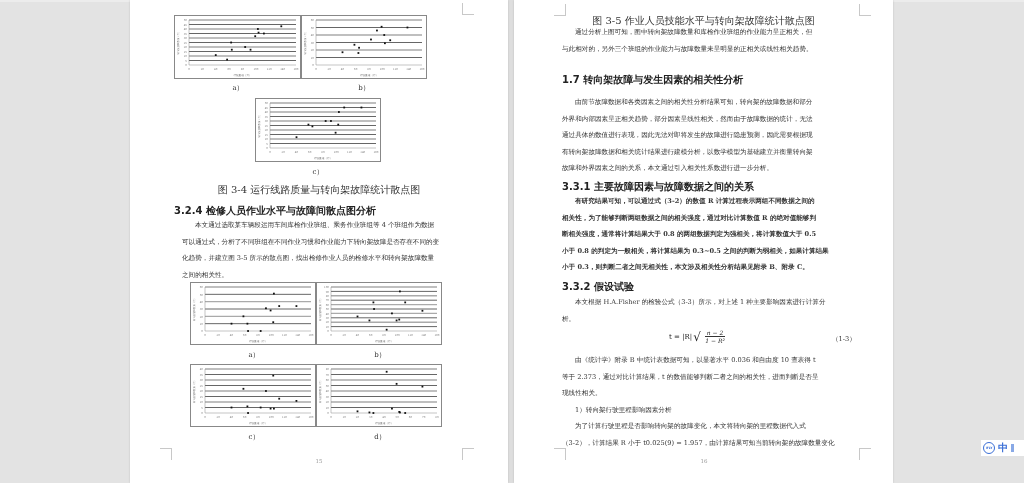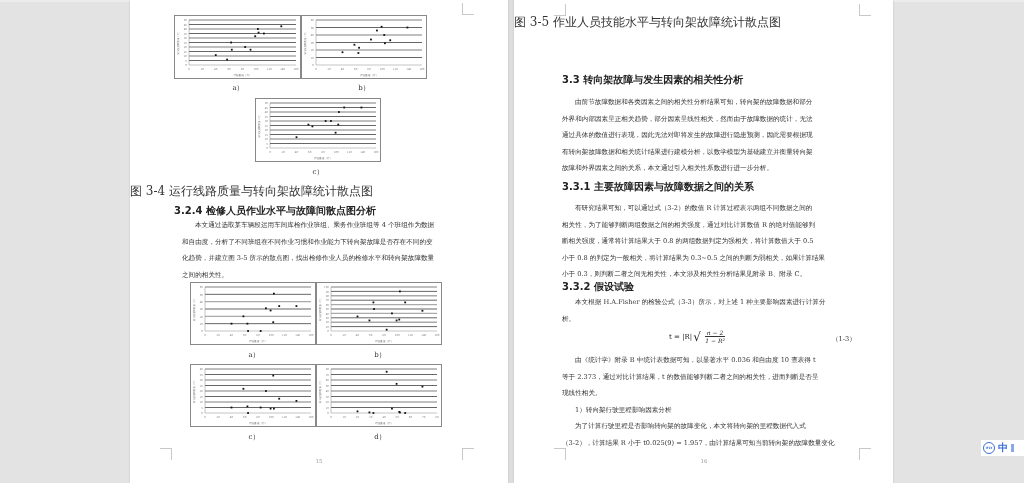--- a/index.html
+++ b/index.html
@@ -22,21 +22,21 @@
   .c-tl { border-right-width:1px; border-bottom-width:1px; }
   .c-tr { border-left-width:1px; border-bottom-width:1px; }
   .c-bl { border-right-width:1px; border-top-width:1px; }
   .c-br { border-left-width:1px; border-top-width:1px; }
 
   .chart {
     position:absolute; border:1px solid #888; background:#fff; box-sizing:border-box;
   }
   .chart svg { display:block; width:100%; height:100%; }
   .sub-caption { position:absolute; font-size:7px; color:#333; text-align:center; width:40px; }
-  .fig-caption { position:absolute; font-size:12px; color:#333; white-space:nowrap; }
+  .fig-caption { position:absolute; font-size:10px; color:#333; text-align:center; white-space:nowrap; }
 
   .heading { position:absolute; font-family:"DejaVu Sans","Liberation Sans",sans-serif; font-weight:bold; color:#222; white-space:nowrap; }
   .h3 { font-size:10px; }
   .h2 { font-size:10px; }
   .para { position:absolute; font-size:6.6px; line-height:16.5px; color:#333; }
   .para p { margin:0; white-space:nowrap; overflow:hidden; }
   .indent { text-indent:13px; }
   .page-num { position:absolute; font-size:5.5px; color:#999; width:40px; text-align:center; }
 
   .formula { position:absolute; font-size:7px; color:#222; white-space:nowrap; display:flex; align-items:center; }
@@ -204,21 +204,21 @@
         <rect x="87.29999999999998" y="7.6" width="1.8" height="1.8" fill="#111"></rect>
         <rect x="104.525" y="7.6" width="1.8" height="1.8" fill="#111"></rect>
       </svg>
     </div>
   <div class="sub-caption" style="left:168px; top:167px;">c）</div>
   <div class="fig-caption" style="left:0; width:378px; top:183px;">图 3-4  运行线路质量与转向架故障统计散点图</div>
 
   <div class="heading h3" style="left:44px; top:204px;">3.2.4 检修人员作业水平与故障间散点图分析</div>
   <div class="para" style="left:44px; top:217px; width:300px;margin-left:8px;">
     <p class="indent">本文通过选取某车辆段运用车间库检作业班组、乘务作业班组等 4 个班组作为数据</p>
-    <p>和自由度，分析了不同班组在不同作业习惯和作业能力下转向架故障是否存在不同的变</p>
+    <p>可以通过式，分析了不同班组在不同作业习惯和作业能力下转向架故障是否存在不同的变</p>
     <p>化趋势，并建立图 3-5 所示的散点图，找出检修作业人员的检修水平和转向架故障数量</p>
     <p>之间的相关性。</p>
   </div>
 
   <div class="chart" style="left:60px; top:282px; width:126px; height:63px;">
       <svg viewBox="0 0 124 61">
         <text x="12" y="49.2" font-size="2.6" text-anchor="end" fill="#777">0</text>
         <line x1="14" x2="120" y1="40.666666666666664" y2="40.666666666666664" stroke="#555" stroke-width="0.9"></line>
         <text x="12" y="41.86666666666667" font-size="2.6" text-anchor="end" fill="#777">10</text>
         <line x1="14" x2="120" y1="33.333333333333336" y2="33.333333333333336" stroke="#aaa" stroke-width="1.4"></line>
@@ -404,32 +404,36 @@
   <div class="page-num" style="left:169px; top:458px;">15</div>
 </div>
 
 <div class="page" id="page-right">
   <div class="corner c-tl" style="left:40px; top:4px;"></div>
   <div class="corner c-tr" style="left:345px; top:4px;"></div>
   <div class="corner c-bl" style="left:40px; top:448px;"></div>
   <div class="corner c-br" style="left:345px; top:448px;"></div>
 
   <div class="fig-caption" style="left:0; width:379px; top:14px;">图 3-5 作业人员技能水平与转向架故障统计散点图</div>
-
-  <div class="heading h2" style="left:48px; top:73px;">3.3 转向架故障与发生因素的相关性分析</div>
+  <div class="para" style="left:48px; top:24px; width:300px;">
+    <p class="indent">通过分析上图可知，图中转向架故障数量和库检作业班组的作业能力呈正相关，但</p>
+    <p>与此相对的，另外三个班组的作业能力与故障数量未呈明显的正相关或线性相关趋势。</p>
+  </div>
+
+  <div class="heading h2" style="left:48px; top:73px;">1.7 转向架故障与发生因素的相关性分析</div>
   <div class="para" style="left:48px; top:94px; width:300px;">
     <p class="indent">由前节故障数据和各类因素之间的相关性分析结果可知，转向架的故障数据和部分</p>
     <p>外界和内部因素呈正相关趋势，部分因素呈线性相关，然而由于故障数据的统计，无法</p>
     <p>通过具体的数值进行表现，因此无法对即将发生的故障进行隐患预测，因此需要根据现</p>
     <p>有转向架故障数据和相关统计结果进行建模分析，以数学模型为基础建立并衡量转向架</p>
     <p>故障和外界因素之间的关系，本文通过引入相关性系数进行进一步分析。</p>
   </div>
 
   <div class="heading h3" style="left:48px; top:180px;">3.3.1 主要故障因素与故障数据之间的关系</div>
-  <div class="para" style="left:48px; top:200px; width:300px;">
+  <div class="para" style="left:48px; top:193px; width:300px;font-weight:bold;">
     <p class="indent">有研究结果可知，可以通过式（3-2）的数值 R 计算过程表示两组不同数据之间的</p>
     <p>相关性，为了能够判断两组数据之间的相关强度，通过对比计算数值 R 的绝对值能够判</p>
     <p>断相关强度，通常将计算结果大于 0.8 的两组数据判定为强相关，将计算数值大于 0.5</p>
     <p>小于 0.8 的判定为一般相关，将计算结果为 0.3~0.5 之间的判断为弱相关，如果计算结果</p>
     <p>小于 0.3，则判断二者之间无相关性，本文涉及相关性分析结果见附录 B、附录 C。</p>
   </div>
 
   <div class="heading h3" style="left:48px; top:280px;">3.3.2 假设试验</div>
   <div class="para" style="left:48px; top:294px; width:300px;">
     <p class="indent">本文根据 H.A.Fisher 的检验公式（3-3）所示，对上述 1 种主要影响因素进行计算分</p>

